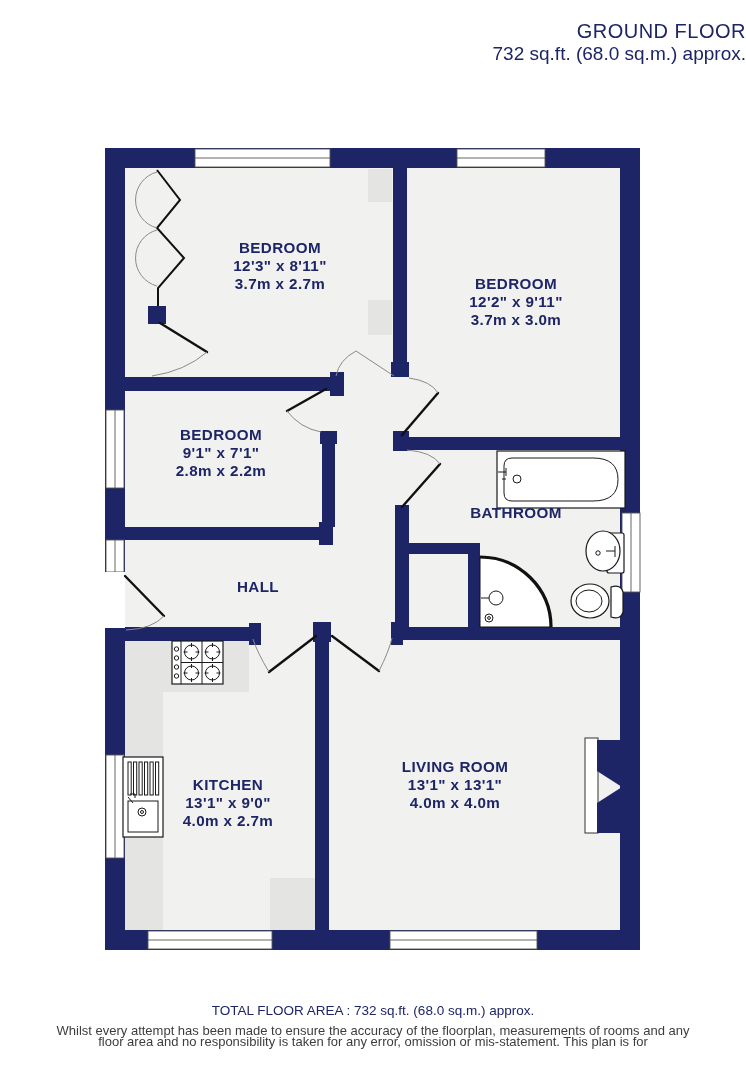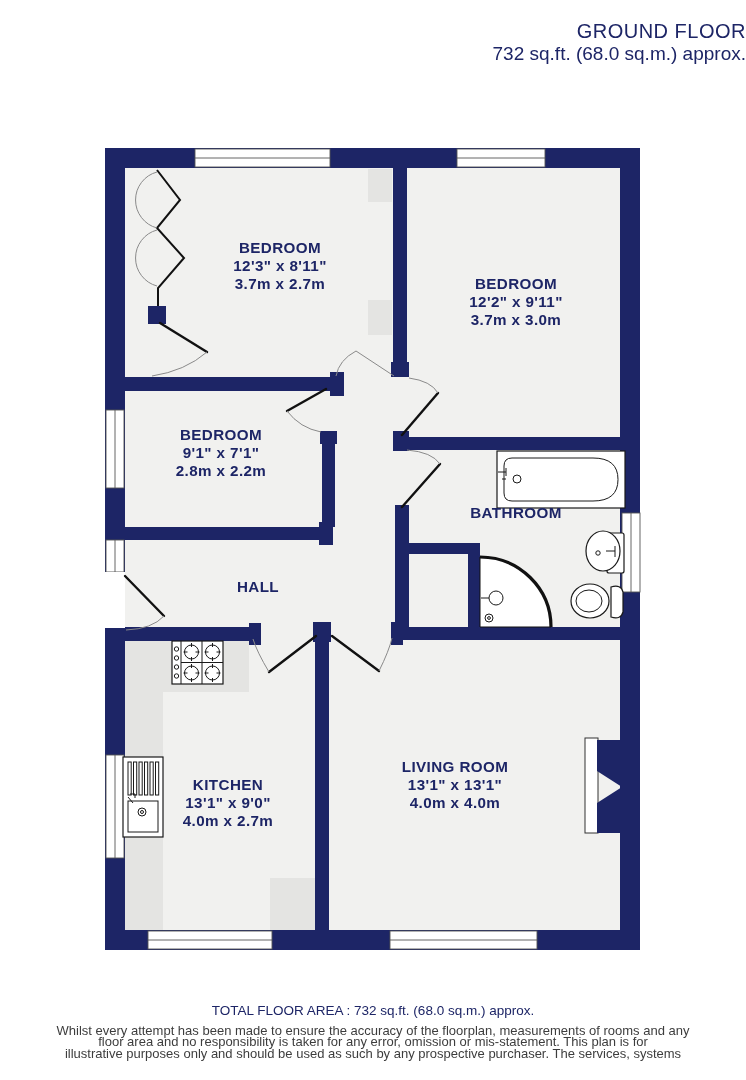--- a/index.html
+++ b/index.html
@@ -254,17 +254,16 @@
         <text class="room-dim" x="455" y="790">13'1" x 13'1"</text>
         <text class="room-dim" x="455" y="808">4.0m x 4.0m</text>
       </g>
     </g>
   </svg>
 
   <div id="footer">
     <div class="area">TOTAL FLOOR AREA : 732 sq.ft. (68.0 sq.m.) approx.</div>
     <div class="disc">Whilst every attempt has been made to ensure the accuracy of the floorplan, measurements of rooms and any</div>
     <div class="disc">floor area and no responsibility is taken for any error, omission or mis-statement. This plan is for</div>
-    <div class="disc">illustrative purposes only and should be used as such by any prospective purchaser. The services, systems</div>
 
   </div>
 
 </div>
 
 </body></html>

